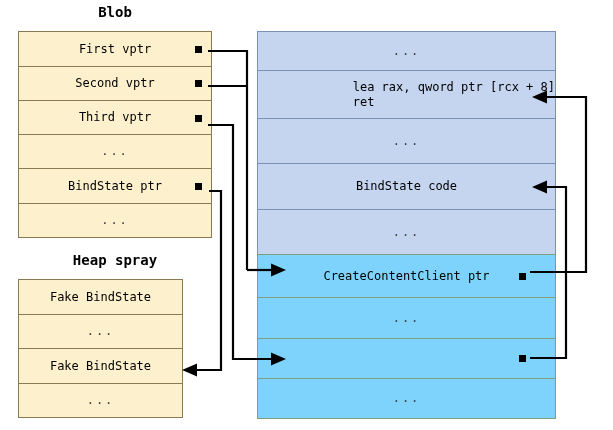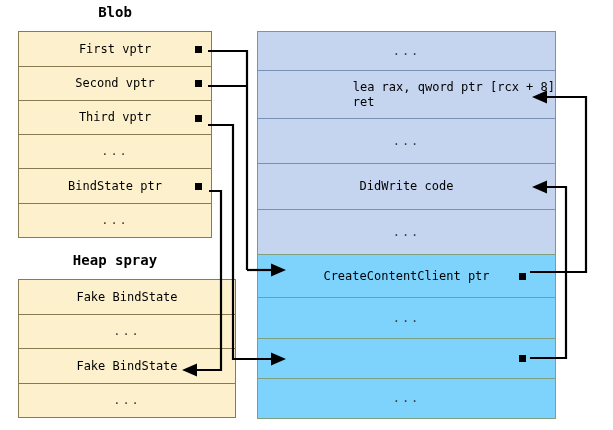--- a/index.html
+++ b/index.html
@@ -114,21 +114,21 @@
     </div>
     <div class="row" style="height:35px;">
       <span>BindState ptr</span>
       <span class="sq" style="right:9px; top:14px;"></span>
     </div>
     <div class="row dots" style="height:34px;">
       <span>...</span>
     </div>
   </div>
 
-  <div class="memtable" style="left:18px; top:279px; width:218px; height:139px;">
+  <div class="memtable" style="left:18px; top:279px; width:165px; height:139px;">
     <div class="row" style="height:34px;">
       <span>Fake BindState</span>
     </div>
     <div class="row dots" style="height:34px;">
       <span>...</span>
     </div>
     <div class="row" style="height:35px;">
       <span>Fake BindState</span>
     </div>
     <div class="row dots" style="height:34px;">
@@ -141,21 +141,21 @@
       <span>...</span>
     </div>
     <div class="row left-align" style="height:48px;">
       <span>lea rax, qword ptr [rcx + 8]
 ret</span>
     </div>
     <div class="row dots" style="height:45px;">
       <span>...</span>
     </div>
     <div class="row" style="height:46px;">
-      <span>DidWrite code</span>
+      <span>BindState code</span>
     </div>
     <div class="row dots" style="height:45px;">
       <span>...</span>
     </div>
   </div>
 
   <div class="memtable green green-sec" style="left:257px; top:254px; width:299px; height:165px;">
     <div class="row" style="height:42px; border-top:none;">
       <span>CreateContentClient ptr</span>
       <span class="sq" style="right:29px; top:18px;"></span>

